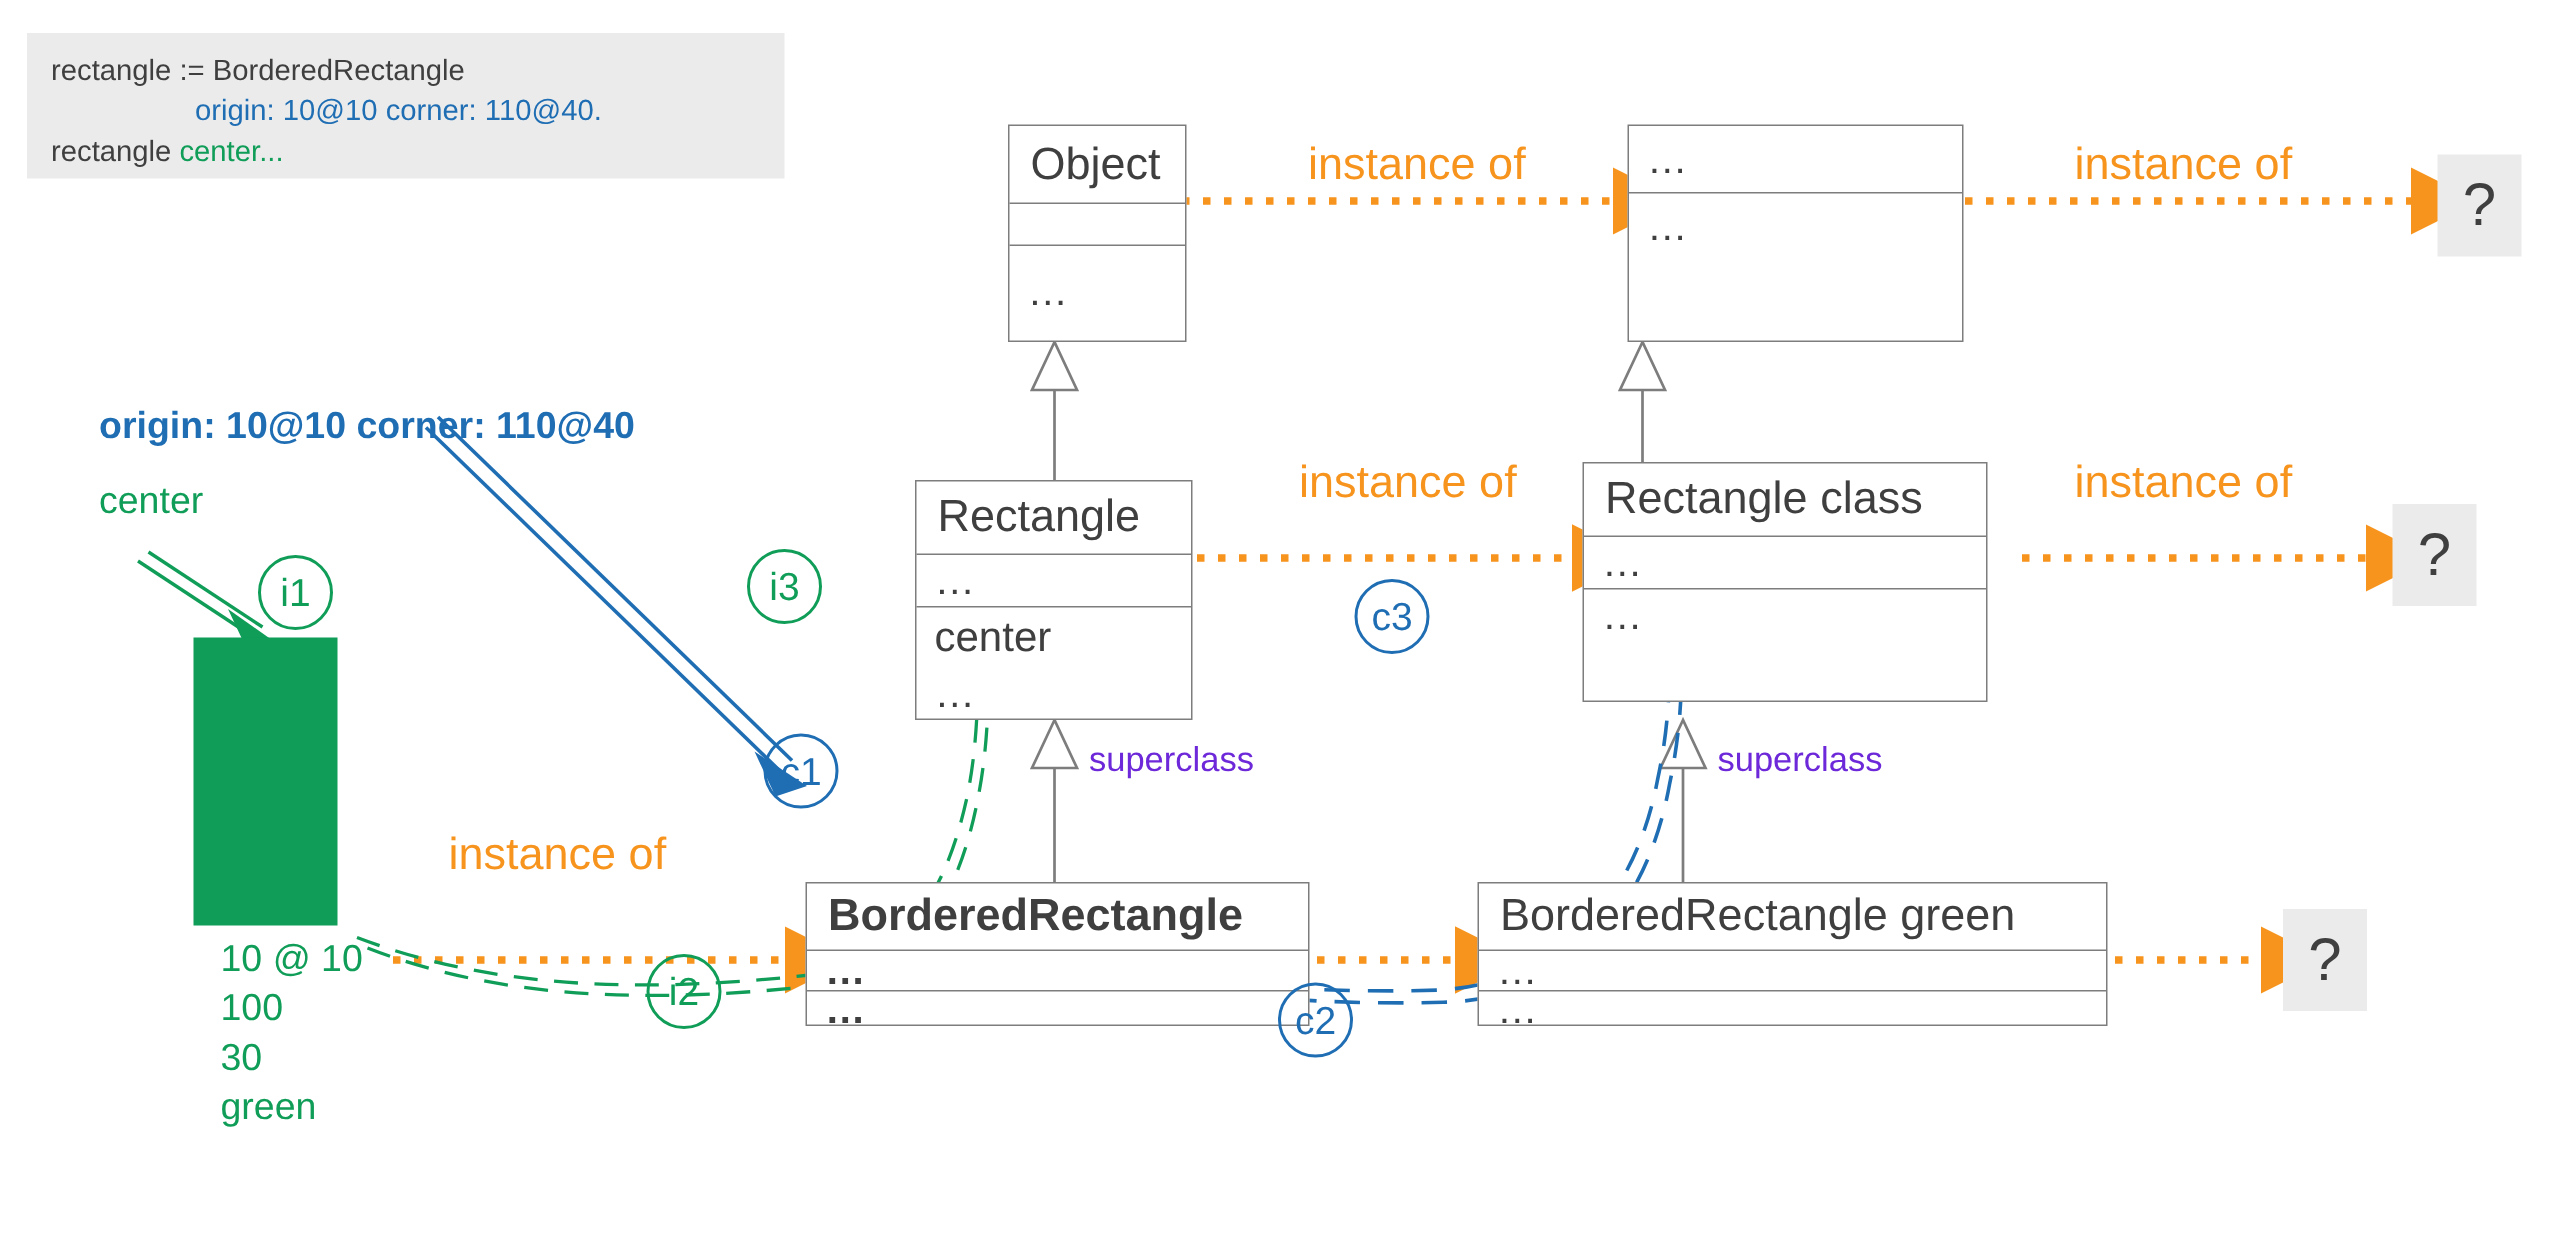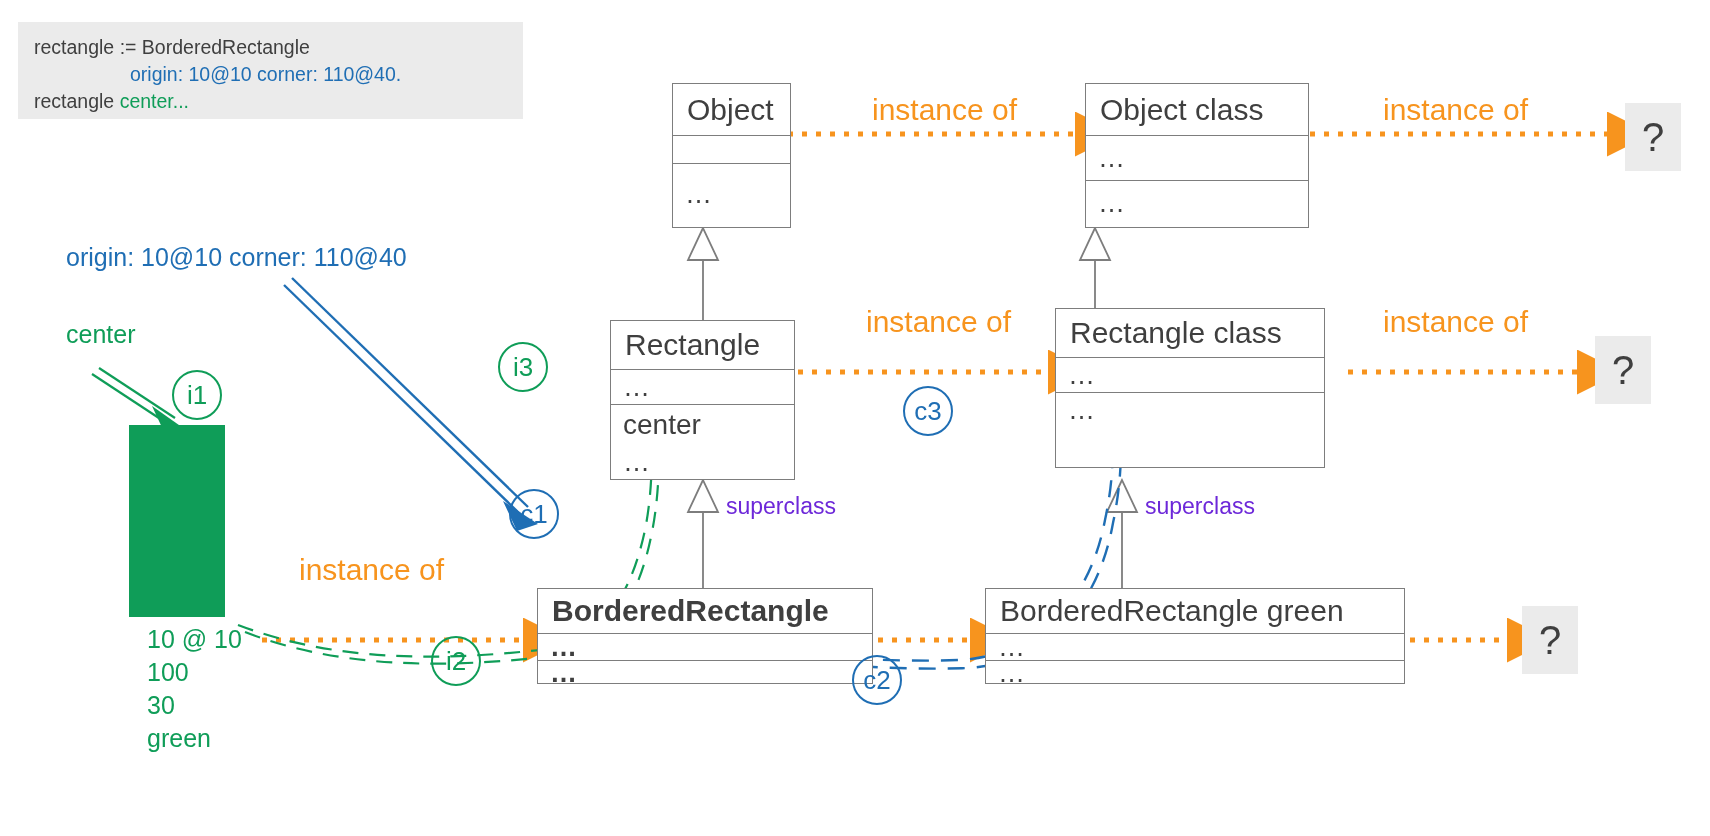--- a/index.html
+++ b/index.html
@@ -156,21 +156,20 @@
     </g>
   </svg>
 
   <div class="uml" style="left:672px;top:83px;width:119px;height:145px;">
     <div class="row title" style="height:52px;">Object</div>
     <div class="row sep dots" style="height:28px;"></div>
     <div class="row dots" style="height:61px;">…</div>
   </div>
 
   <div class="uml" style="left:1085px;top:83px;width:224px;height:145px;">
-    <div class="row title" style="height:52px;">Object class</div>
     <div class="row sep dots" style="height:45px;">…</div>
     <div class="row dots" style="height:44px;">…</div>
   </div>
 
   <div class="uml" style="left:610px;top:320px;width:185px;height:160px;">
     <div class="row title" style="height:49px;">Rectangle</div>
     <div class="row sep dots" style="height:35px;">…</div>
     <div class="row feat" style="height:40px;">center</div>
     <div class="row dots" style="height:34px;">…</div>
   </div>
@@ -199,32 +198,32 @@
 
   <div class="lbl lbl-orange" style="left:872px;top:93px;">instance of</div>
   <div class="lbl lbl-orange" style="left:1383px;top:93px;">instance of</div>
   <div class="lbl lbl-orange" style="left:866px;top:305px;">instance of</div>
   <div class="lbl lbl-orange" style="left:1383px;top:305px;">instance of</div>
   <div class="lbl lbl-orange" style="left:299px;top:553px;">instance of</div>
 
   <div class="lbl lbl-gray" style="left:726px;top:493px;">superclass</div>
   <div class="lbl lbl-gray" style="left:1145px;top:493px;">superclass</div>
 
-  <div class="lbl lbl-blue" style="left:66px;top:243px;">origin: 10@10 corner: 110@40</div>
+  <div class="lbl lbl-blue" style="left:66px;top:270px;font-weight:bold;">origin: 10@10 corner: 110@40</div>
   <div class="lbl lbl-green" style="left:66px;top:320px;">center</div>
 
   <div class="swatch"></div>
 
   <div class="swatch-vals">
     <div>10 @ 10</div>
     <div>100</div>
     <div>30</div>
     <div>green</div>
   </div>
 
   <div class="tag tag-green" style="left:172px;top:370px;">i1</div>
   <div class="tag tag-green" style="left:431px;top:636px;">i2</div>
-  <div class="tag tag-green" style="left:498px;top:342px;">i3</div>
+  <div class="tag tag-green" style="left:498px;top:366px;">i3</div>
   <div class="tag tag-blue" style="left:509px;top:489px;">c1</div>
   <div class="tag tag-blue" style="left:852px;top:655px;">c2</div>
   <div class="tag tag-blue" style="left:903px;top:386px;">c3</div>
 
 </div>
 
 </body></html>

